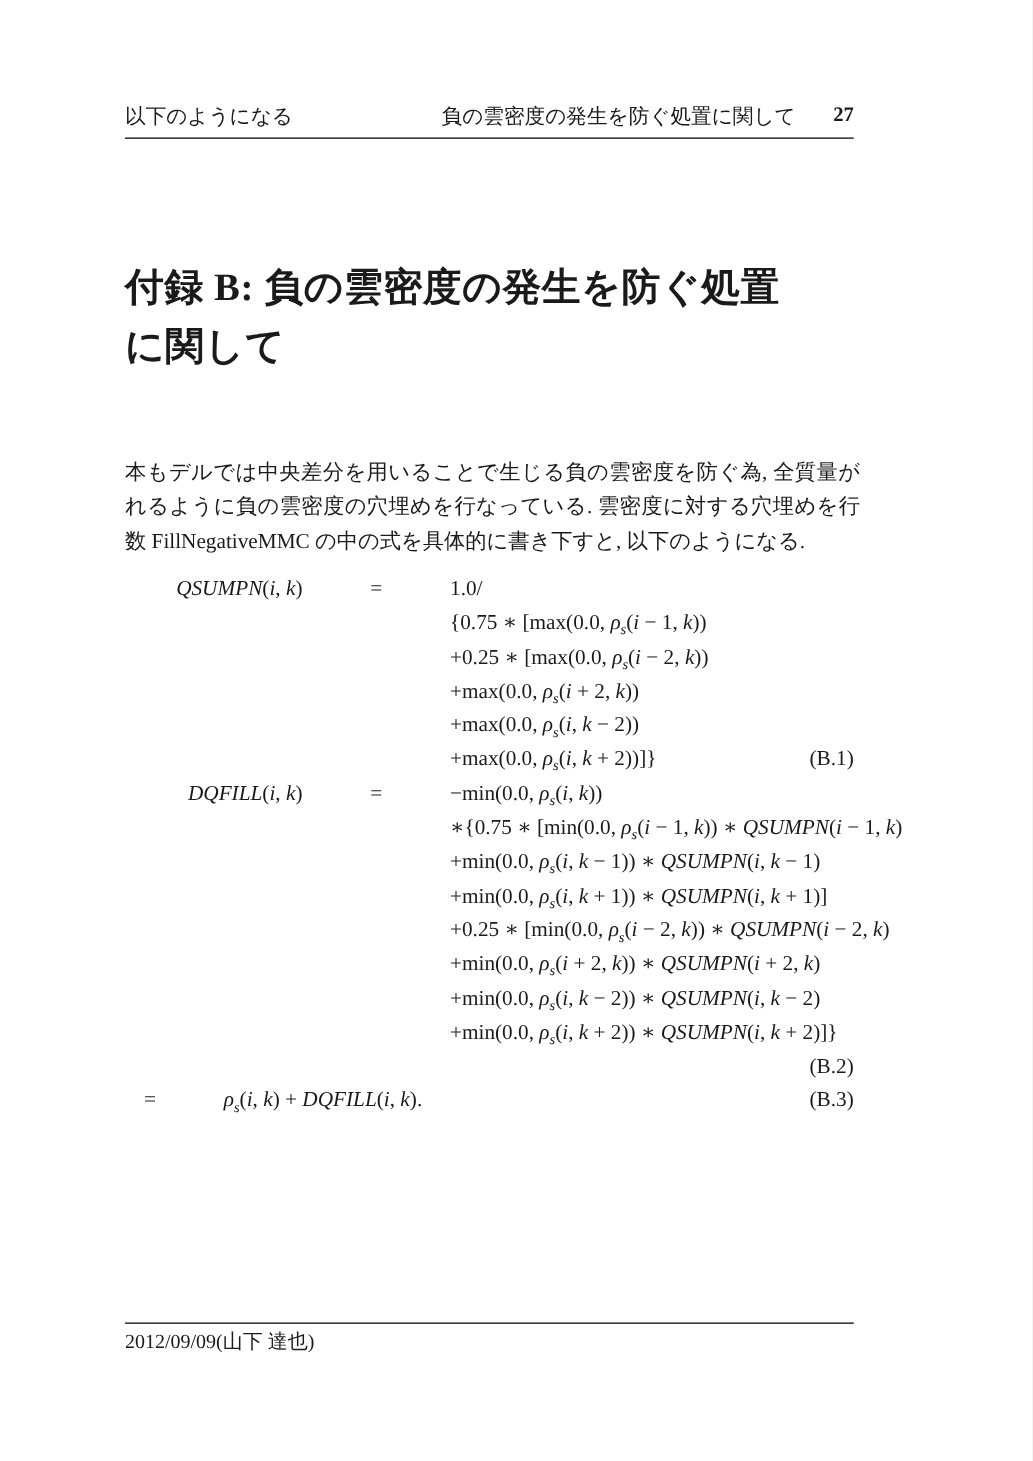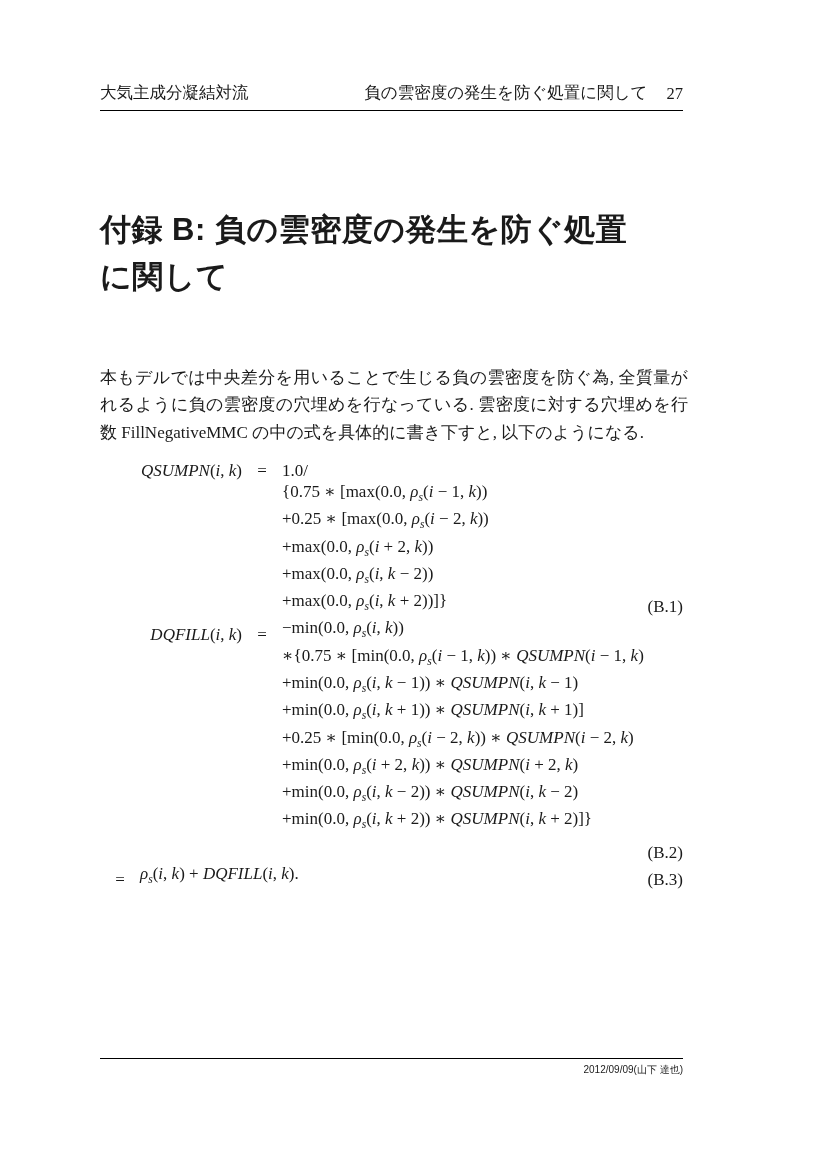--- a/index.html
+++ b/index.html
@@ -14,71 +14,71 @@
   }
   
   .header{
     position:absolute;left:100px;right:143px;top:82px;
     display:flex;justify-content:space-between;align-items:baseline;
     padding-bottom:6px;
     border-bottom:1.6px solid #000;
     font-size:16.5px;
     font-family:"Liberation Serif",sans-serif;
   }
-  .header-right{display:flex;align-items:flex-end;gap:19px;}
-  .page-number{font-weight:normal;font-family:"Liberation Serif","DejaVu Serif",serif;}
+  .header-right{display:flex;align-items:flex-start;gap:30px;}
+  .page-number{font-weight:bold;font-family:"Liberation Serif","DejaVu Serif",serif;}
   
   .title{
     position:absolute;left:100px;top:206px;width:600px;
     font-size:31px;font-weight:bold;line-height:47px;
-    font-family:Liberation Sans, sans-serif;
+    font-family:Liberation Serif, serif;
     letter-spacing:0.5px;
   }
   
   .paragraph{
     position:absolute;left:100px;top:364px;width:588px;
     font-size:17px;line-height:27.3px;
     font-family:"Liberation Serif",serif;
   }
   .para-line{text-align:justify;text-align-last:justify;height:27.3px;overflow:hidden;}
   .para-line.last{text-align-last:left;}
   
   .equations{
     position:absolute;left:100px;top:457px;width:583px;
     font-size:17px;
     font-family:"Liberation Serif","DejaVu Serif",serif;
   }
   .eq-row{
-    position:relative;display:flex;align-items:flex-end;
-    height:27.3px;line-height:27.3px;white-space:nowrap;
+    position:relative;display:flex;align-items:flex-start;
+    height:27.3px;line-height:27.3px;white-space:nowrap;gap:39px;
   }
   .eq-lhs{display:inline-block;width:142px;text-align:right;flex:none;}
   .eq-eq{display:inline-block;width:40px;text-align:center;flex:none;}
   .eq-rhs{flex:1;text-align:left;}
   .eq-tag{position:absolute;right:0;top:0;}
   .eq-row i{font-style:italic;}
   .eq-row sub{font-size:68%;font-style:italic;}
   
   .footer-rule{
     position:absolute;left:100px;right:143px;top:1058px;
     border-top:1.6px solid #000;height:0;
   }
   .footer{
     position:absolute;left:100px;right:143px;top:1063px;
-    text-align:right;font-size:10px;
-    font-family:Liberation Sans, sans-serif;
+    font-size:16px;
+    font-family:Liberation Serif, serif;
   }
 </style>
 </head>
 <body>
 
 <div class="page">
 
   <div class="header">
-    <span>大気主成分凝結対流</span>
+    <span>以下のようになる</span>
     <span class="header-right">
       <span>負の雲密度の発生を防ぐ処置に関して</span>
       <span class="page-number">27</span>
     </span>
   </div>
 
   <div class="title">
     <div>付録 B: 負の雲密度の発生を防ぐ処置</div>
     <div>に関して</div>
   </div>

